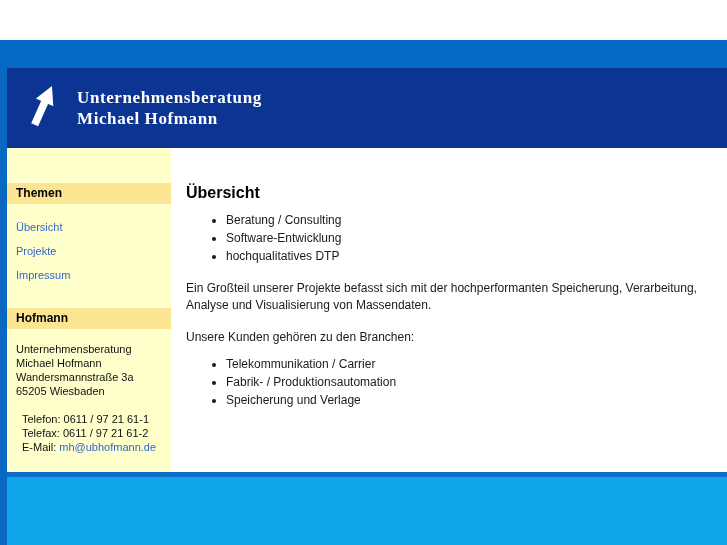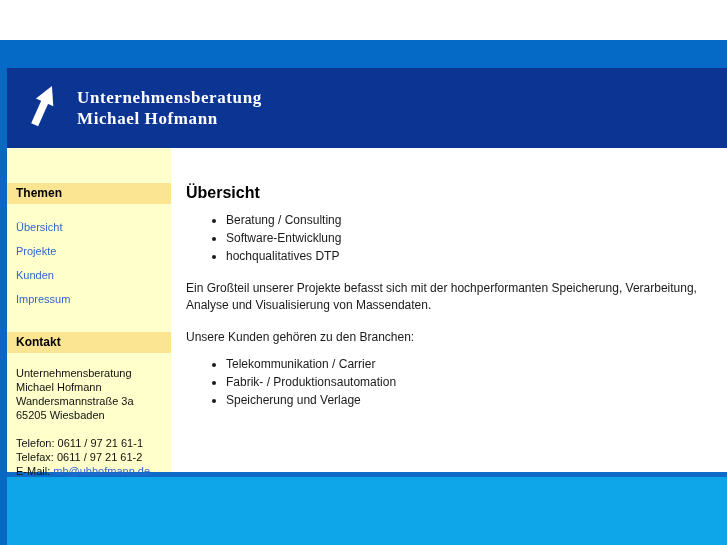--- a/index.html
+++ b/index.html
@@ -31,21 +31,21 @@
     background: #fbe492; height: 21px; line-height: 21px;
     font-size: 12px; font-weight: bold; color: #000000; padding-left: 9px;
   }
   .nav { padding: 5px 0 0 9px; }
   .nav a {
     display: block; font-size: 11px; color: #3366cc; text-decoration: none;
     margin-top: 12px; cursor: pointer;
   }
   .band-kontakt { margin-top: 27px; }
   .address { padding: 13px 0 0 9px; font-size: 11px; color: #111111; line-height: 14px; }
-  .contactlines { padding: 14px 0 0 9px; font-size: 11px; color: #111111; line-height: 14px; }
+  .contactlines { padding: 14px 0 0 15px; font-size: 11px; color: #111111; line-height: 14px; }
   .contactlines a { color: #3366cc; text-decoration: none; cursor: pointer; }
 
   .content { flex: 1; background: #ffffff; padding: 36px 22px 0 15px; color: #1a1a1a; }
   .content h1 { margin: 0; font-size: 16px; font-weight: bold; color: #000000; }
   .content p { margin: 15px 0 0 0; font-size: 12px; line-height: 17px; }
   .content ul { margin: 9px 0 0 0; padding-left: 40px; }
   .content li { font-size: 12px; line-height: 18px; margin-top: 0; }
 
   .bottomline { width: 727px; height: 5px; background: #0e6cc8; }
 </style>
@@ -73,25 +73,24 @@
     </div>
   </div>
 
   <div class="row">
 
     <aside class="sidebar">
       <div class="band">Themen</div>
       <nav class="nav">
         <a href="#">Übersicht</a>
         <a href="#">Projekte</a>
-        <a href="#">Kunden</a>
         <a href="#">Impressum</a>
       </nav>
 
-      <div class="band band-kontakt">Kontakt</div>
+      <div class="band band-kontakt">Hofmann</div>
       <div class="address">
         <div>Unternehmensberatung</div>
         <div>Michael Hofmann</div>
         <div>Wandersmannstraße 3a</div>
         <div>65205 Wiesbaden</div>
       </div>
       <div class="contactlines">
         <div><span>Telefon: </span><span>0611 / 97 21 61-1</span></div>
         <div><span>Telefax: </span><span>0611 / 97 21 61-2</span></div>
         <div><span>E-Mail: </span><a href="#">mh@ubhofmann.de</a></div>

